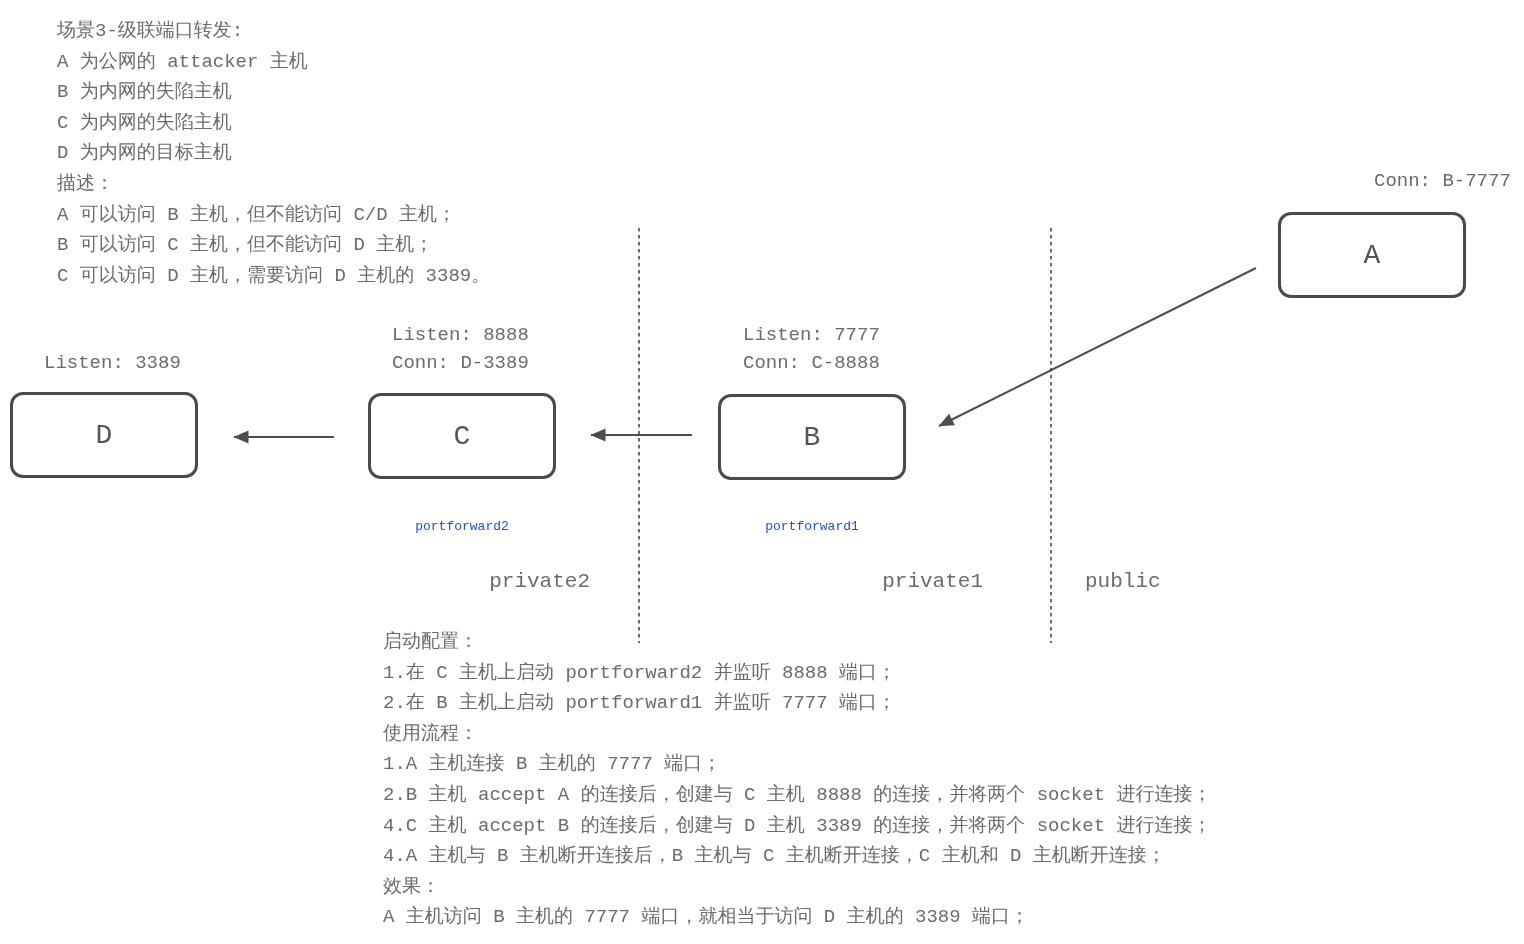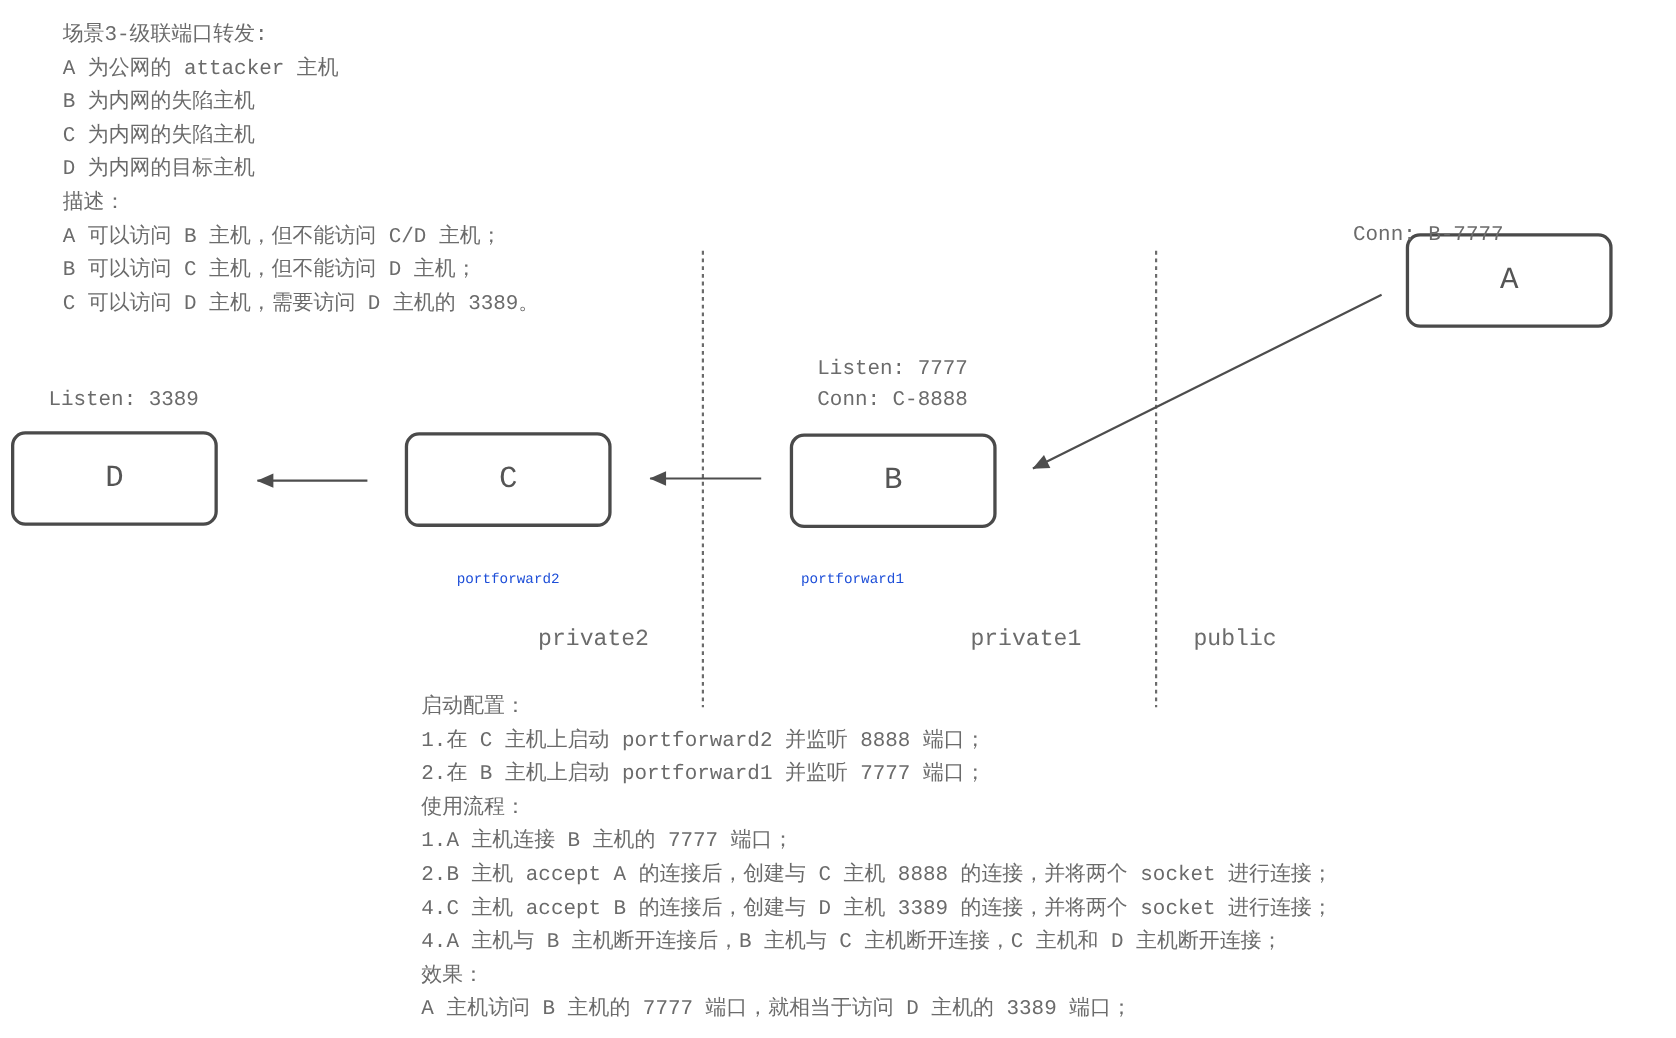--- a/index.html
+++ b/index.html
@@ -23,28 +23,28 @@
   #node-d { left:10px;   top:392px; }
   #node-c { left:368px;  top:393px; }
   #node-b { left:718px;  top:394px; }
   #node-a { left:1278px; top:212px; }
 
   .anno { position:absolute; color:#6b6b6b; font-size:19px; }
   .anno .line { line-height:27.5px; white-space:nowrap; }
   #anno-d { left:44px;   top:350px; }
   #anno-c { left:392px;  top:322px; }
   #anno-b { left:743px;  top:322px; }
-  #anno-a { left:1230px; top:168px;margin-top:32px; }
+  #anno-a { left:1374px; top:168px; }
 
   .toollabel {
     position:absolute; width:188px; text-align:center;
     font-size:13px; color:#1d4ed8; line-height:24px;
   }
   #tool-pf2 { left:368px; top:515px; }
-  #tool-pf1 { left:681px; top:515px; }
+  #tool-pf1 { left:718px; top:515px; }
 
   .zonelabel { position:absolute; font-size:21px; color:#6b6b6b; line-height:24px; }
   #zone-private2 { left:440px;  top:570px; width:150px; text-align:right;  }
   #zone-private1 { left:833px;  top:570px; width:150px; text-align:right;  }
   #zone-public   { left:1085px; top:570px; width:150px; }
 
   svg.overlay { position:absolute; left:0; top:0; pointer-events:none; }
 </style>
 </head>
 <body>
@@ -85,20 +85,24 @@
   <div class="node" id="node-b">
     <span>B</span>
   </div>
   <div class="node" id="node-a">
     <span>A</span>
   </div>
 
   <div class="anno" id="anno-d">
     <div class="line">Listen: 3389</div>
   </div>
+  <div class="anno" id="anno-c">
+    <div class="line">Listen: 8888</div>
+    <div class="line">Conn: D-3389</div>
+  </div>
   <div class="anno" id="anno-b">
     <div class="line">Listen: 7777</div>
     <div class="line">Conn: C-8888</div>
   </div>
   <div class="anno" id="anno-a">
     <div class="line">Conn: B-7777</div>
   </div>
 
   <div class="toollabel" id="tool-pf2">portforward2</div>
   <div class="toollabel" id="tool-pf1">portforward1</div>

